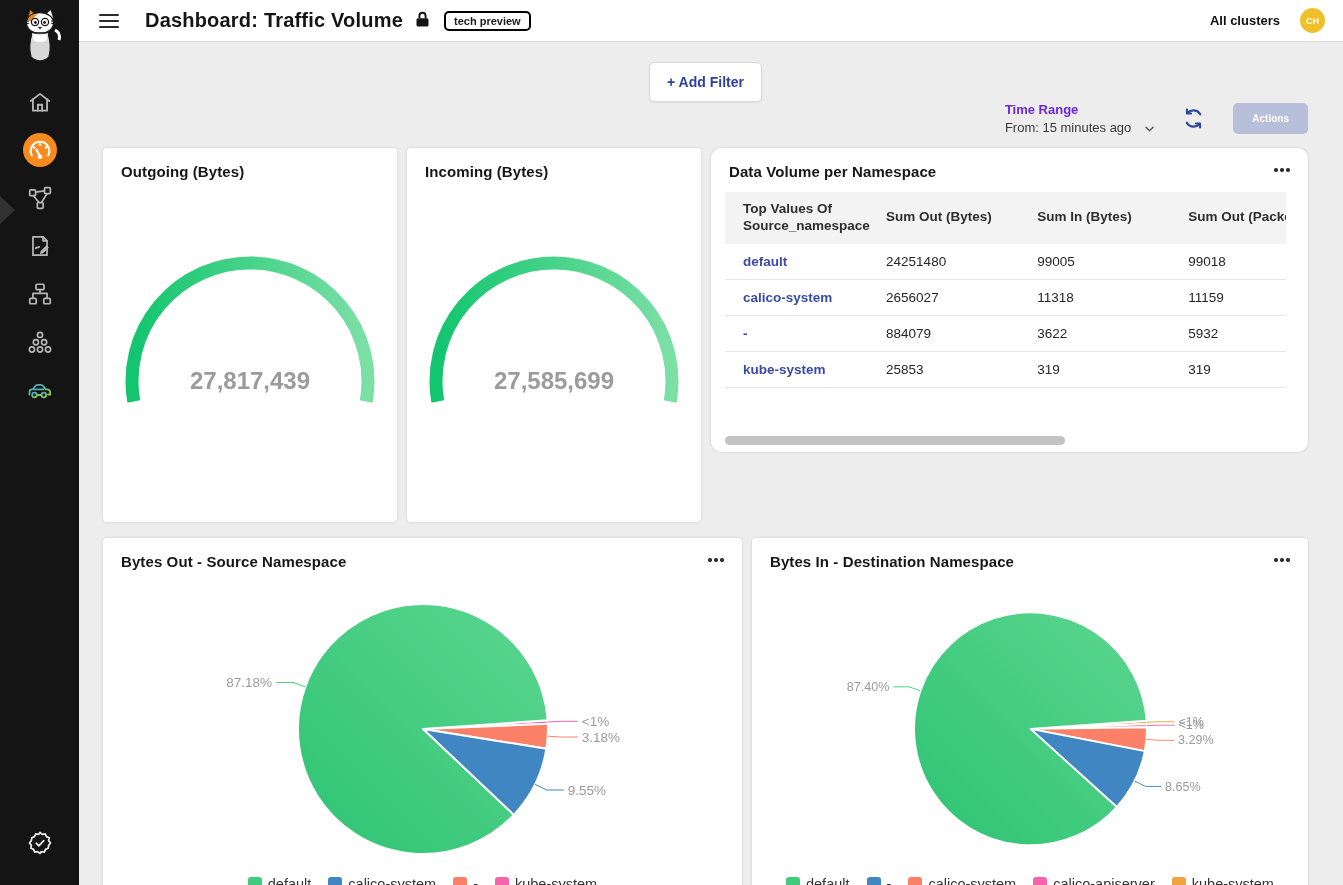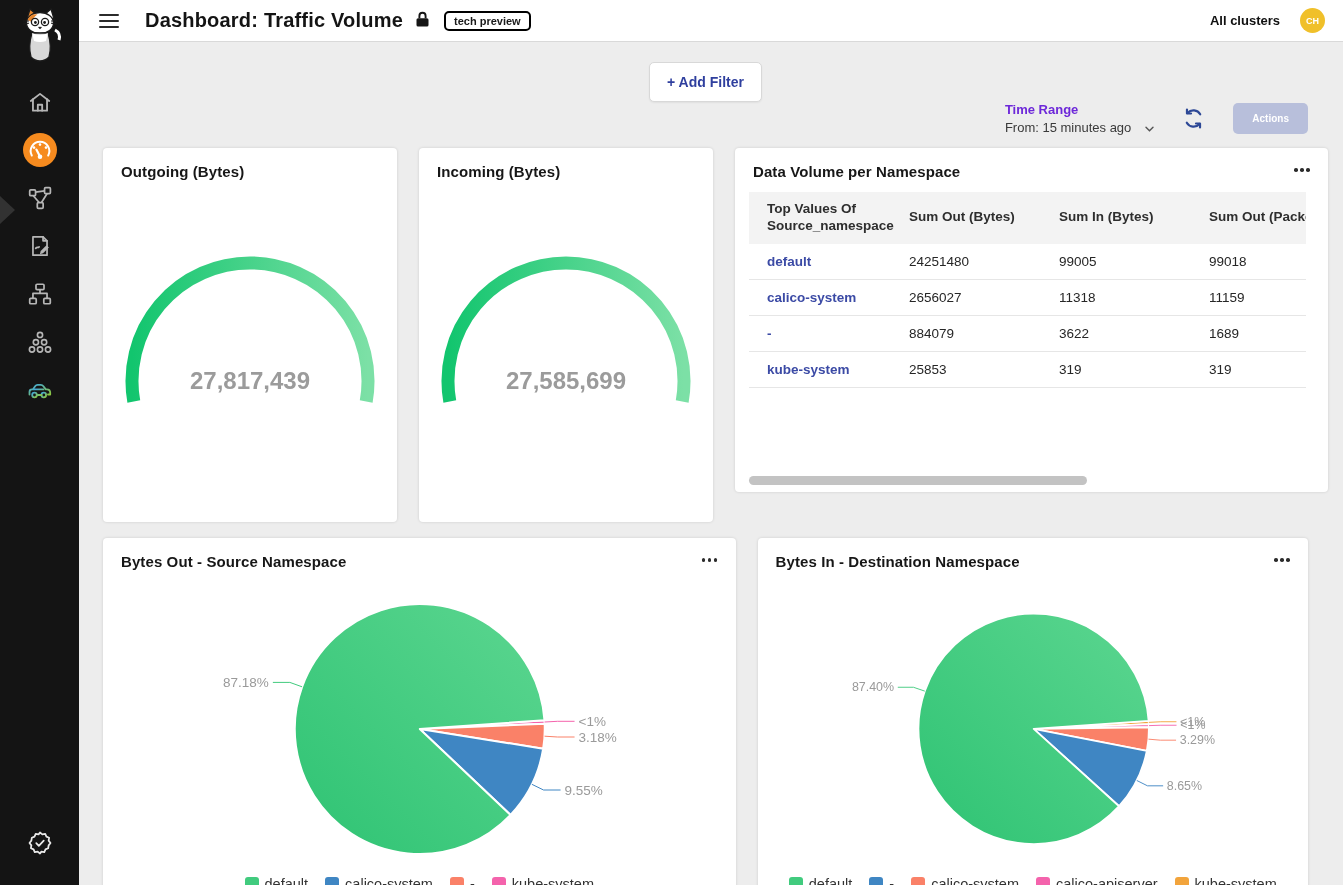--- a/index.html
+++ b/index.html
@@ -32,25 +32,25 @@
   .toolbar { display:flex; align-items:center; margin-bottom:13px;flex-direction:column; }
   .add-filter { background:#fff; border:1px solid #d8d8d8; border-radius:5px; padding:11px 17px; font-size:14px; font-weight:600; color:#2f3f9e; cursor:pointer; box-shadow:0 1px 2px rgba(0,0,0,.06); font-family:inherit; }
   .toolbar-right { margin-left:auto; display:flex; align-items:center; gap:26px; }
   .time-range { cursor:pointer; }
   .tr-label { font-size:13px; font-weight:700; color:#6d28d9; }
   .tr-value { font-size:13px; color:#3a3a3a; margin-top:3px; display:flex; align-items:center; gap:14px; }
   .refresh { cursor:pointer; display:flex; padding:2px; }
   .actions-btn { background:#b8bfdb; color:#fff; font-size:10px; font-weight:600; border:none; border-radius:5px; padding:10px 19px; cursor:pointer; font-family:inherit; }
 
   
-  .row { display:flex; gap:22px; margin-bottom:16px; }
+  .row { display:flex; gap:10px; margin-bottom:16px; }
   .card { background:#fff; border-radius:4px; box-shadow:0 0 3px rgba(0,0,0,.14); position:relative; }
   .card-title { font-size:15px; font-weight:800; color:#171717; padding:15px 18px 0 18px; letter-spacing:.1px; }
   .gauge-card { width:294px; height:374px; }
-  .table-card { width:597px; height:344px; }
+  .table-card { width:597px; height:304px;border-radius:11px; }
   .pie-card { width:597px; height:367px; }
   .pie-card.w2 { width:686px; }
   .more { position:absolute; top:16px; right:16px; width:20px; height:12px; display:flex; align-items:center; justify-content:center; cursor:pointer; }
   .more i { width:3.5px; height:3.5px; border-radius:50%; background:#2c2c2c; box-shadow:6px 0 0 #2c2c2c, -6px 0 0 #2c2c2c; }
 
   .gauge-box { margin-top:39px; }
   .pie-box { margin-top:6px; }
 
   
   .table-wrap { margin:12px 22px 0 14px; height:308px; overflow:hidden; position:relative; }
@@ -300,21 +300,21 @@
                   <tr>
                     <td><span class="ns-link">calico-system</span></td>
                     <td>2656027</td>
                     <td>11318</td>
                     <td>11159</td>
                   </tr>
                   <tr>
                     <td><span class="ns-link">-</span></td>
                     <td>884079</td>
                     <td>3622</td>
-                    <td>1689</td>
+                    <td>5932</td>
                   </tr>
                   <tr>
                     <td><span class="ns-link">kube-system</span></td>
                     <td>25853</td>
                     <td>319</td>
                     <td>319</td>
                   </tr>
                 </tbody>
               </table>
 

